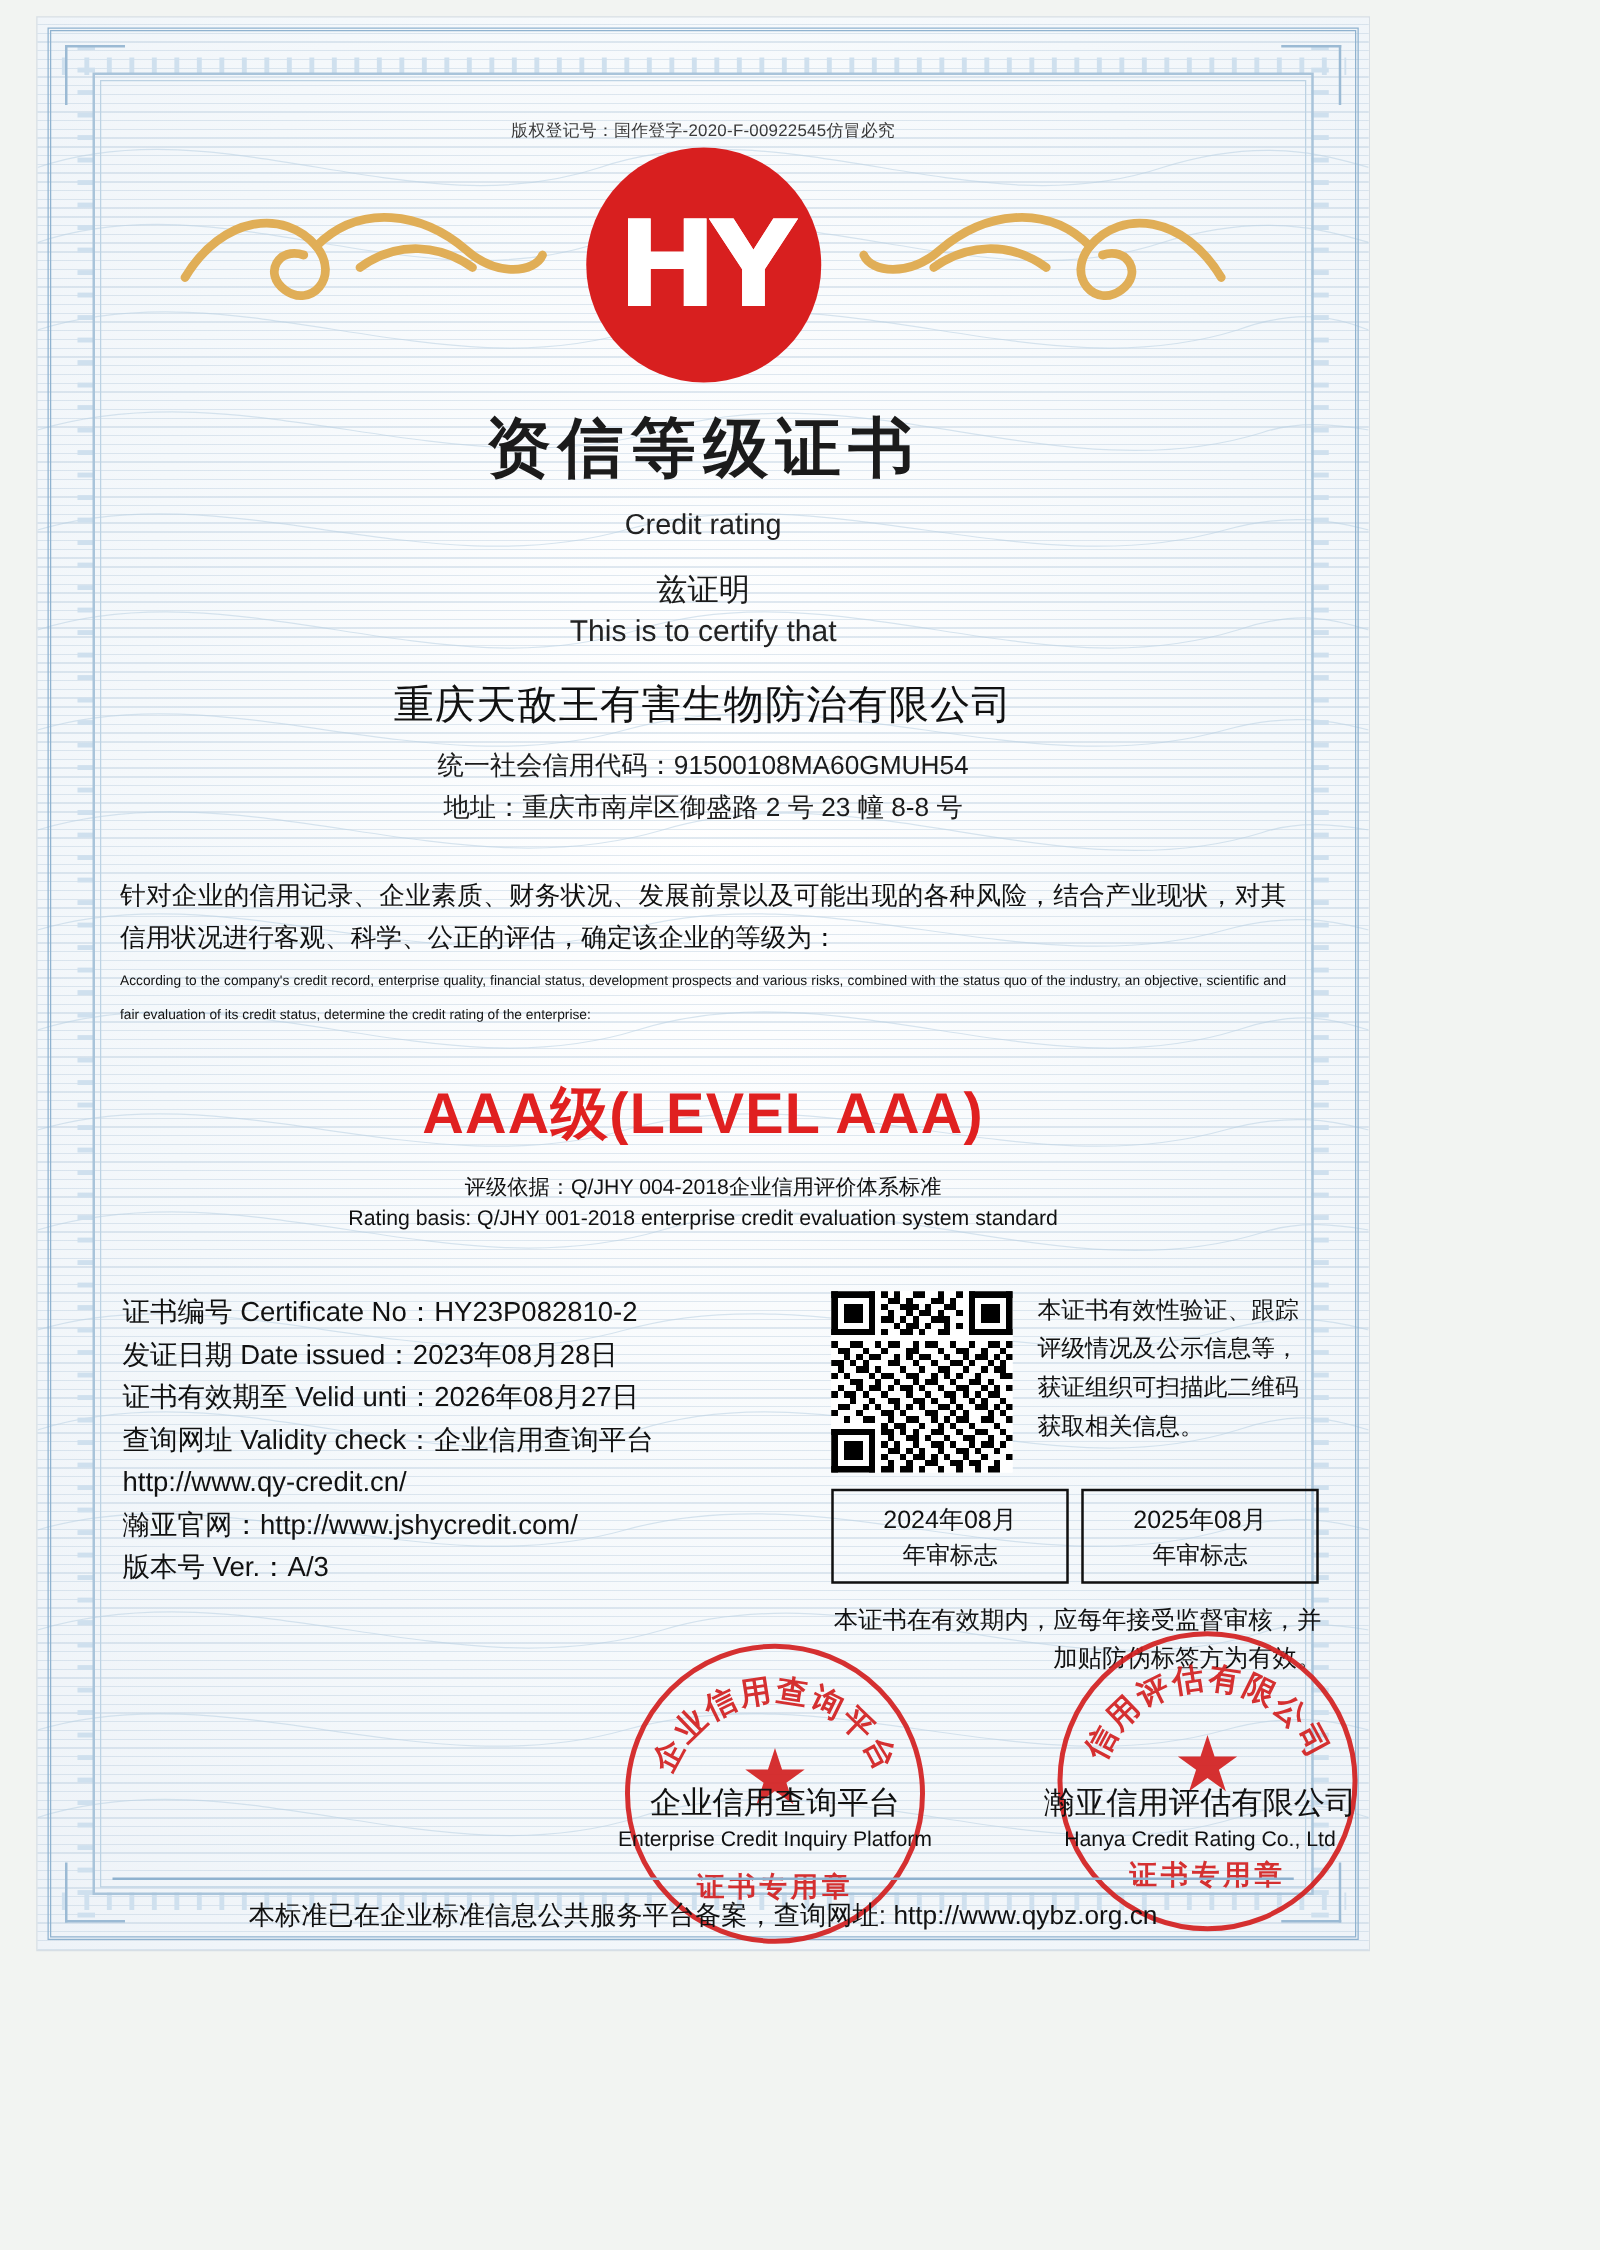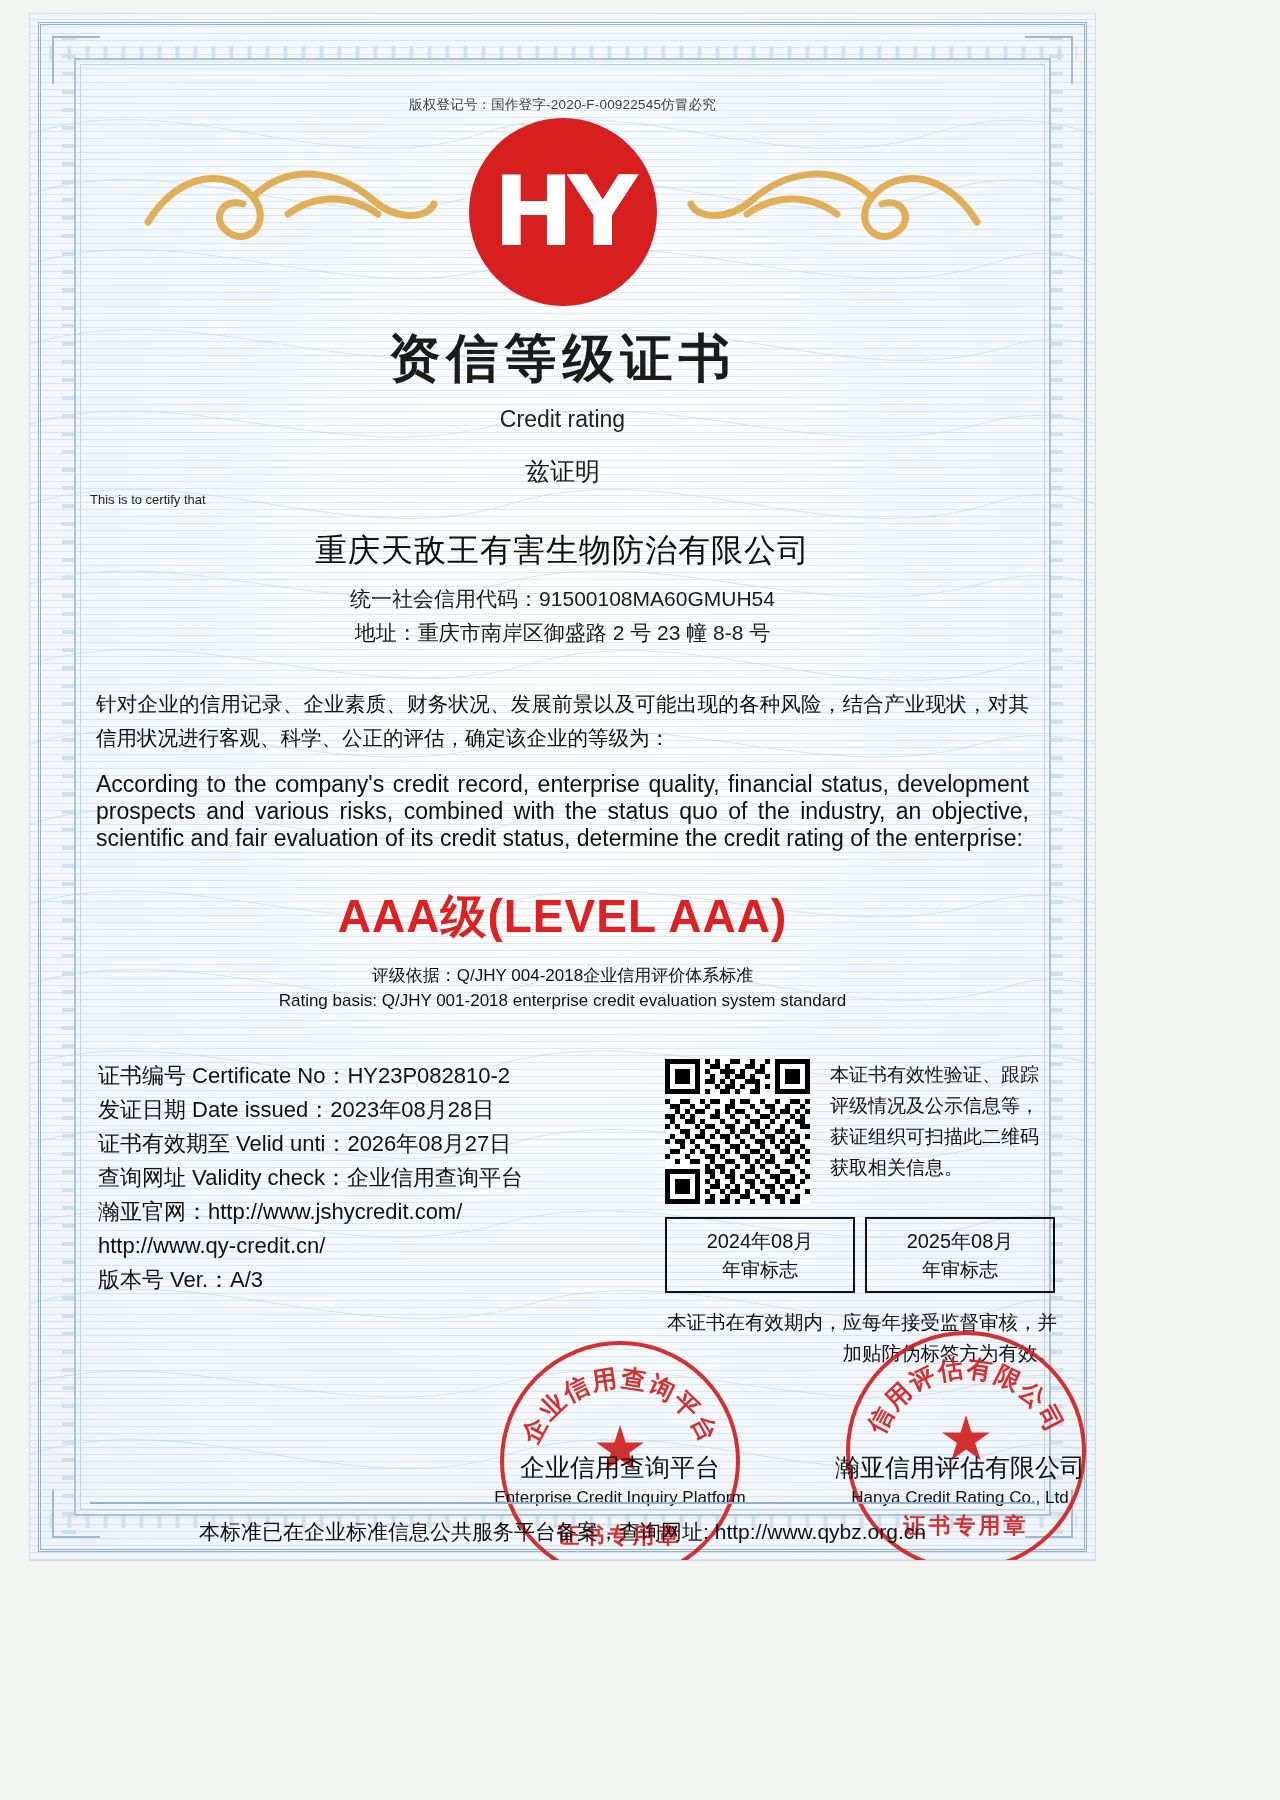--- a/index.html
+++ b/index.html
@@ -65,30 +65,30 @@
     font-family:"DejaVu Sans", sans-serif;line-height:1;
     text-shadow:0 0 0 #fff;
   }
 
   h1.title{
     text-align:center;font-size:52px;font-weight:bold;color:#1b1b1b;
     margin:6px 0 0;letter-spacing:6px;
   }
   .title-en{text-align:center;font-size:23px;color:#222;margin-top:12px;}
   .certify-cn{text-align:center;font-size:25px;color:#1b1b1b;margin-top:22px;}
-  .certify-en{text-align:left;font-size:13px;color:#222;margin-top:4px;}
+  .certify-en{text-align:center;font-size:24px;color:#222;margin-top:4px;}
   .company{
     text-align:center;font-size:32px;font-weight:normal;color:#111;margin-top:22px;letter-spacing:1px;
   }
   .reg{text-align:center;font-size:21px;color:#1b1b1b;margin-top:12px;}
   .addr{text-align:center;font-size:21px;color:#1b1b1b;margin-top:6px;}
 
   .para{margin-top:40px;padding:0 6px;}
   .para .cn{font-size:20.5px;line-height:34px;color:#111;text-align:justify;}
-  .para .en{font-size:23px;line-height:27px;color:#111;margin-top:16px;text-align:justify;}
+  .para .en{font-size:11px;line-height:27px;color:#111;margin-top:4px;text-align:justify;}
 
   .level{
     text-align:center;color:#e02020;font-weight:bold;font-size:46px;margin-top:34px;letter-spacing:1px;
   }
   .basis-cn{text-align:center;font-size:17px;color:#111;margin-top:16px;}
   .basis-en{text-align:center;font-size:17px;color:#111;margin-top:4px;}
 
   
   .lower{position:relative;margin-top:48px;height:300px;}
   .info{position:absolute;left:8px;top:0;width:560px;}
@@ -220,22 +220,22 @@
     <div class="basis-cn">评级依据：Q/JHY 004-2018企业信用评价体系标准</div>
     <div class="basis-en">Rating basis: Q/JHY 001-2018 enterprise credit evaluation system standard</div>
 
     <div class="lower">
 
       <div class="info">
         <div class="line">证书编号 Certificate No：HY23P082810-2</div>
         <div class="line">发证日期 Date issued：2023年08月28日</div>
         <div class="line">证书有效期至 Velid unti：2026年08月27日</div>
         <div class="line">查询网址 Validity check：企业信用查询平台</div>
+        <div class="url">http://www.qy-credit.cn/</div>
         <div class="url">瀚亚官网：http://www.jshycredit.com/</div>
-        <div class="url">http://www.qy-credit.cn/</div>
         <div class="line">版本号 Ver.：A/3</div>
       </div>
 
       <div class="qrwrap">
         <svg width="145" height="145" viewBox="0 0 29 29" shape-rendering="crispEdges" xmlns="http://www.w3.org/2000/svg">
           <rect width="29" height="29" fill="#fff"></rect>
           <g fill="#000">
             <rect x="0" y="0" width="7" height="1"></rect>
               <rect x="0" y="6" width="7" height="1"></rect>
             <rect x="0" y="0" width="1" height="7"></rect>

